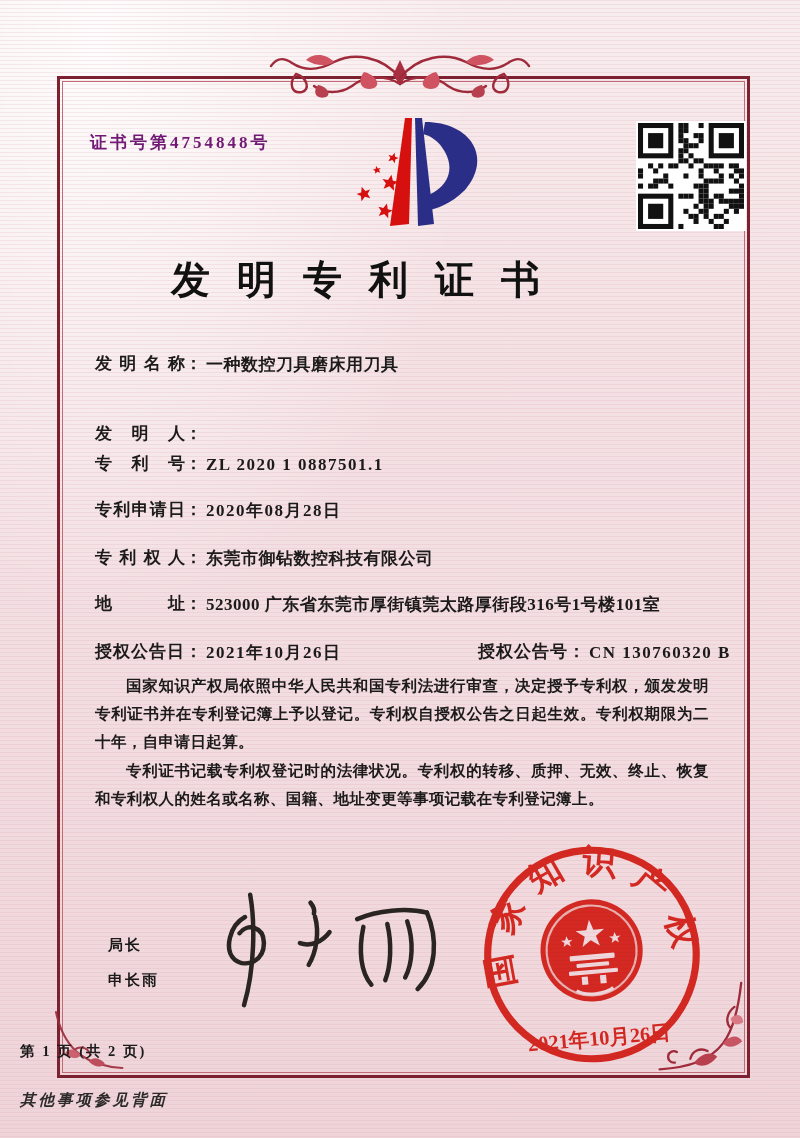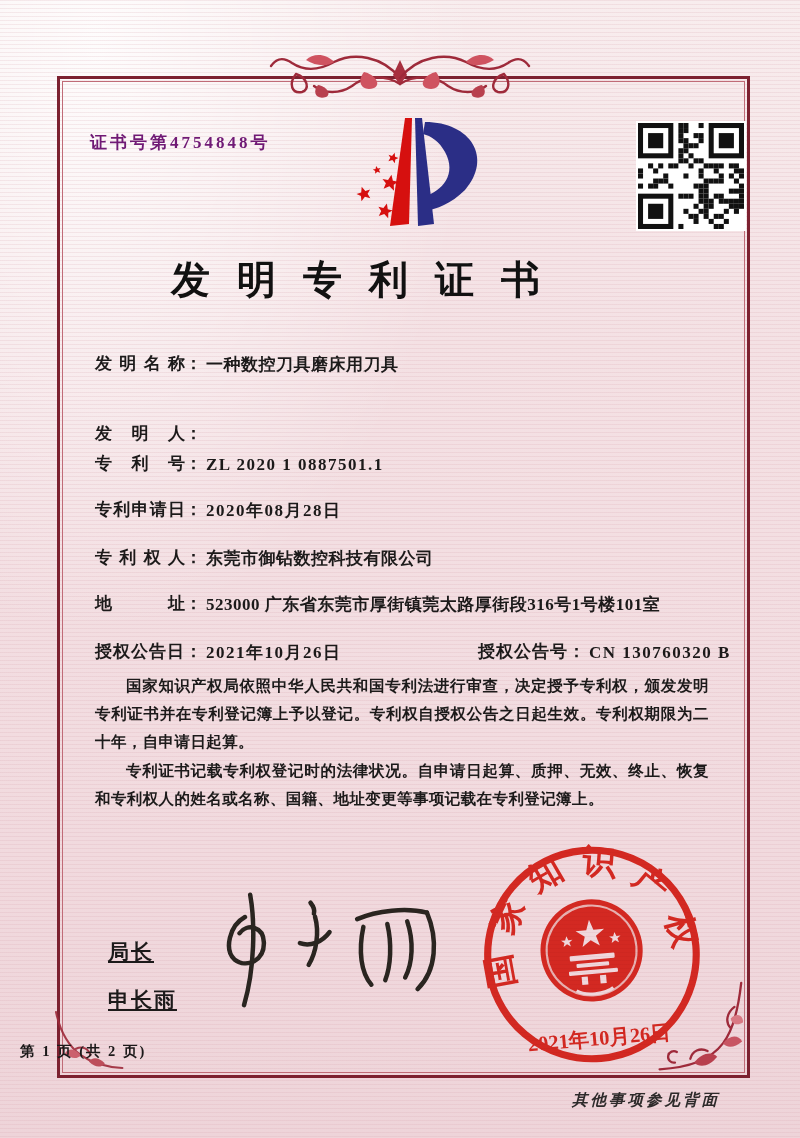--- a/index.html
+++ b/index.html
@@ -23,23 +23,23 @@
     letter-spacing:27px;text-indent:27px;color:#111;}
   .frow{position:absolute;left:95px;display:flex;align-items:flex-start;font-size:17px;font-weight:600;width:612px;font-family:Liberation Serif, serif;}
   .frow .lab{display:inline-block;width:90px;text-align:justify;text-align-last:justify;flex:none;}
   .frow .colon{flex:none;margin-right:4px;}
   .frow .val{flex:1;letter-spacing:.5px;line-height:1.55;}
   .frow .val.num{letter-spacing:1.5px;}
   .subfield{position:absolute;left:383px;top:0;display:flex;white-space:nowrap;}
   .subfield .lab2{letter-spacing:1px;}
   .paras{left:95px;top:672px;width:614px;font-size:15.5px;font-weight:600;line-height:1.82;letter-spacing:.4px;text-align:justify;}
   .paras p{margin:0;text-indent:2em;}
-  .director{left:108px;top:928px;font-size:21px;font-weight:600;line-height:2.3;letter-spacing:2px;text-decoration:underline;}
+  .director{left:108px;top:928px;font-size:15px;font-weight:600;line-height:2.3;letter-spacing:2px;}
   .pageinfo{left:20px;top:1042px;width:720px;text-align:left;font-size:14.5px;letter-spacing:2px;font-weight:600;}
-  .backnote{left:20px;top:1090px;width:700px;text-align:right;font-size:15.5px;letter-spacing:3px;
+  .backnote{left:20px;top:1090px;width:700px;text-align:left;font-size:15.5px;letter-spacing:3px;
     font-style:italic;font-weight:600;color:#2e2b2b;}
   
   .logo{left:333px;top:106px;width:165px;height:132px;}
   
   .qr{left:636px;top:121px;width:106px;height:106px;background:#fff;padding:2px;}
   .qr svg{display:block;width:100%;height:100%;}
   
   .seal{left:464px;top:840px;width:256px;height:230px;transform:rotate(-5deg);
     mix-blend-mode:multiply;opacity:.95;}
   
@@ -297,21 +297,21 @@
   <span class="val num" style="flex:none">2021年10月26日</span>
   <span class="subfield">
     <span class="lab2">授权公告号</span>
       <span class="colon">：</span>
     <span class="val num">CN 130760320 B</span>
   </span>
 </div>
 
 <div class="abs paras">
   <p>国家知识产权局依照中华人民共和国专利法进行审查，决定授予专利权，颁发发明专利证书并在专利登记簿上予以登记。专利权自授权公告之日起生效。专利权期限为二十年，自申请日起算。</p>
-  <p>专利证书记载专利权登记时的法律状况。自申请日起算、质押、无效、终止、恢复和专利权人的姓名或名称、国籍、地址变更等事项记载在专利登记簿上。</p>
+  <p>专利证书记载专利权登记时的法律状况。专利权的转移、质押、无效、终止、恢复和专利权人的姓名或名称、国籍、地址变更等事项记载在专利登记簿上。</p>
 </div>
 
 <div class="abs director">
   <div>局长</div>
   <div>申长雨</div>
 </div>
 
 <svg class="abs sig" viewBox="0 0 240 130">
   <g stroke="#2a2520" stroke-width="4.5" fill="none" stroke-linecap="round" stroke-linejoin="round">
     <path d="M34 34 C18 42 12 66 22 76 C34 86 52 78 52 60 C52 44 36 40 28 50"></path>

